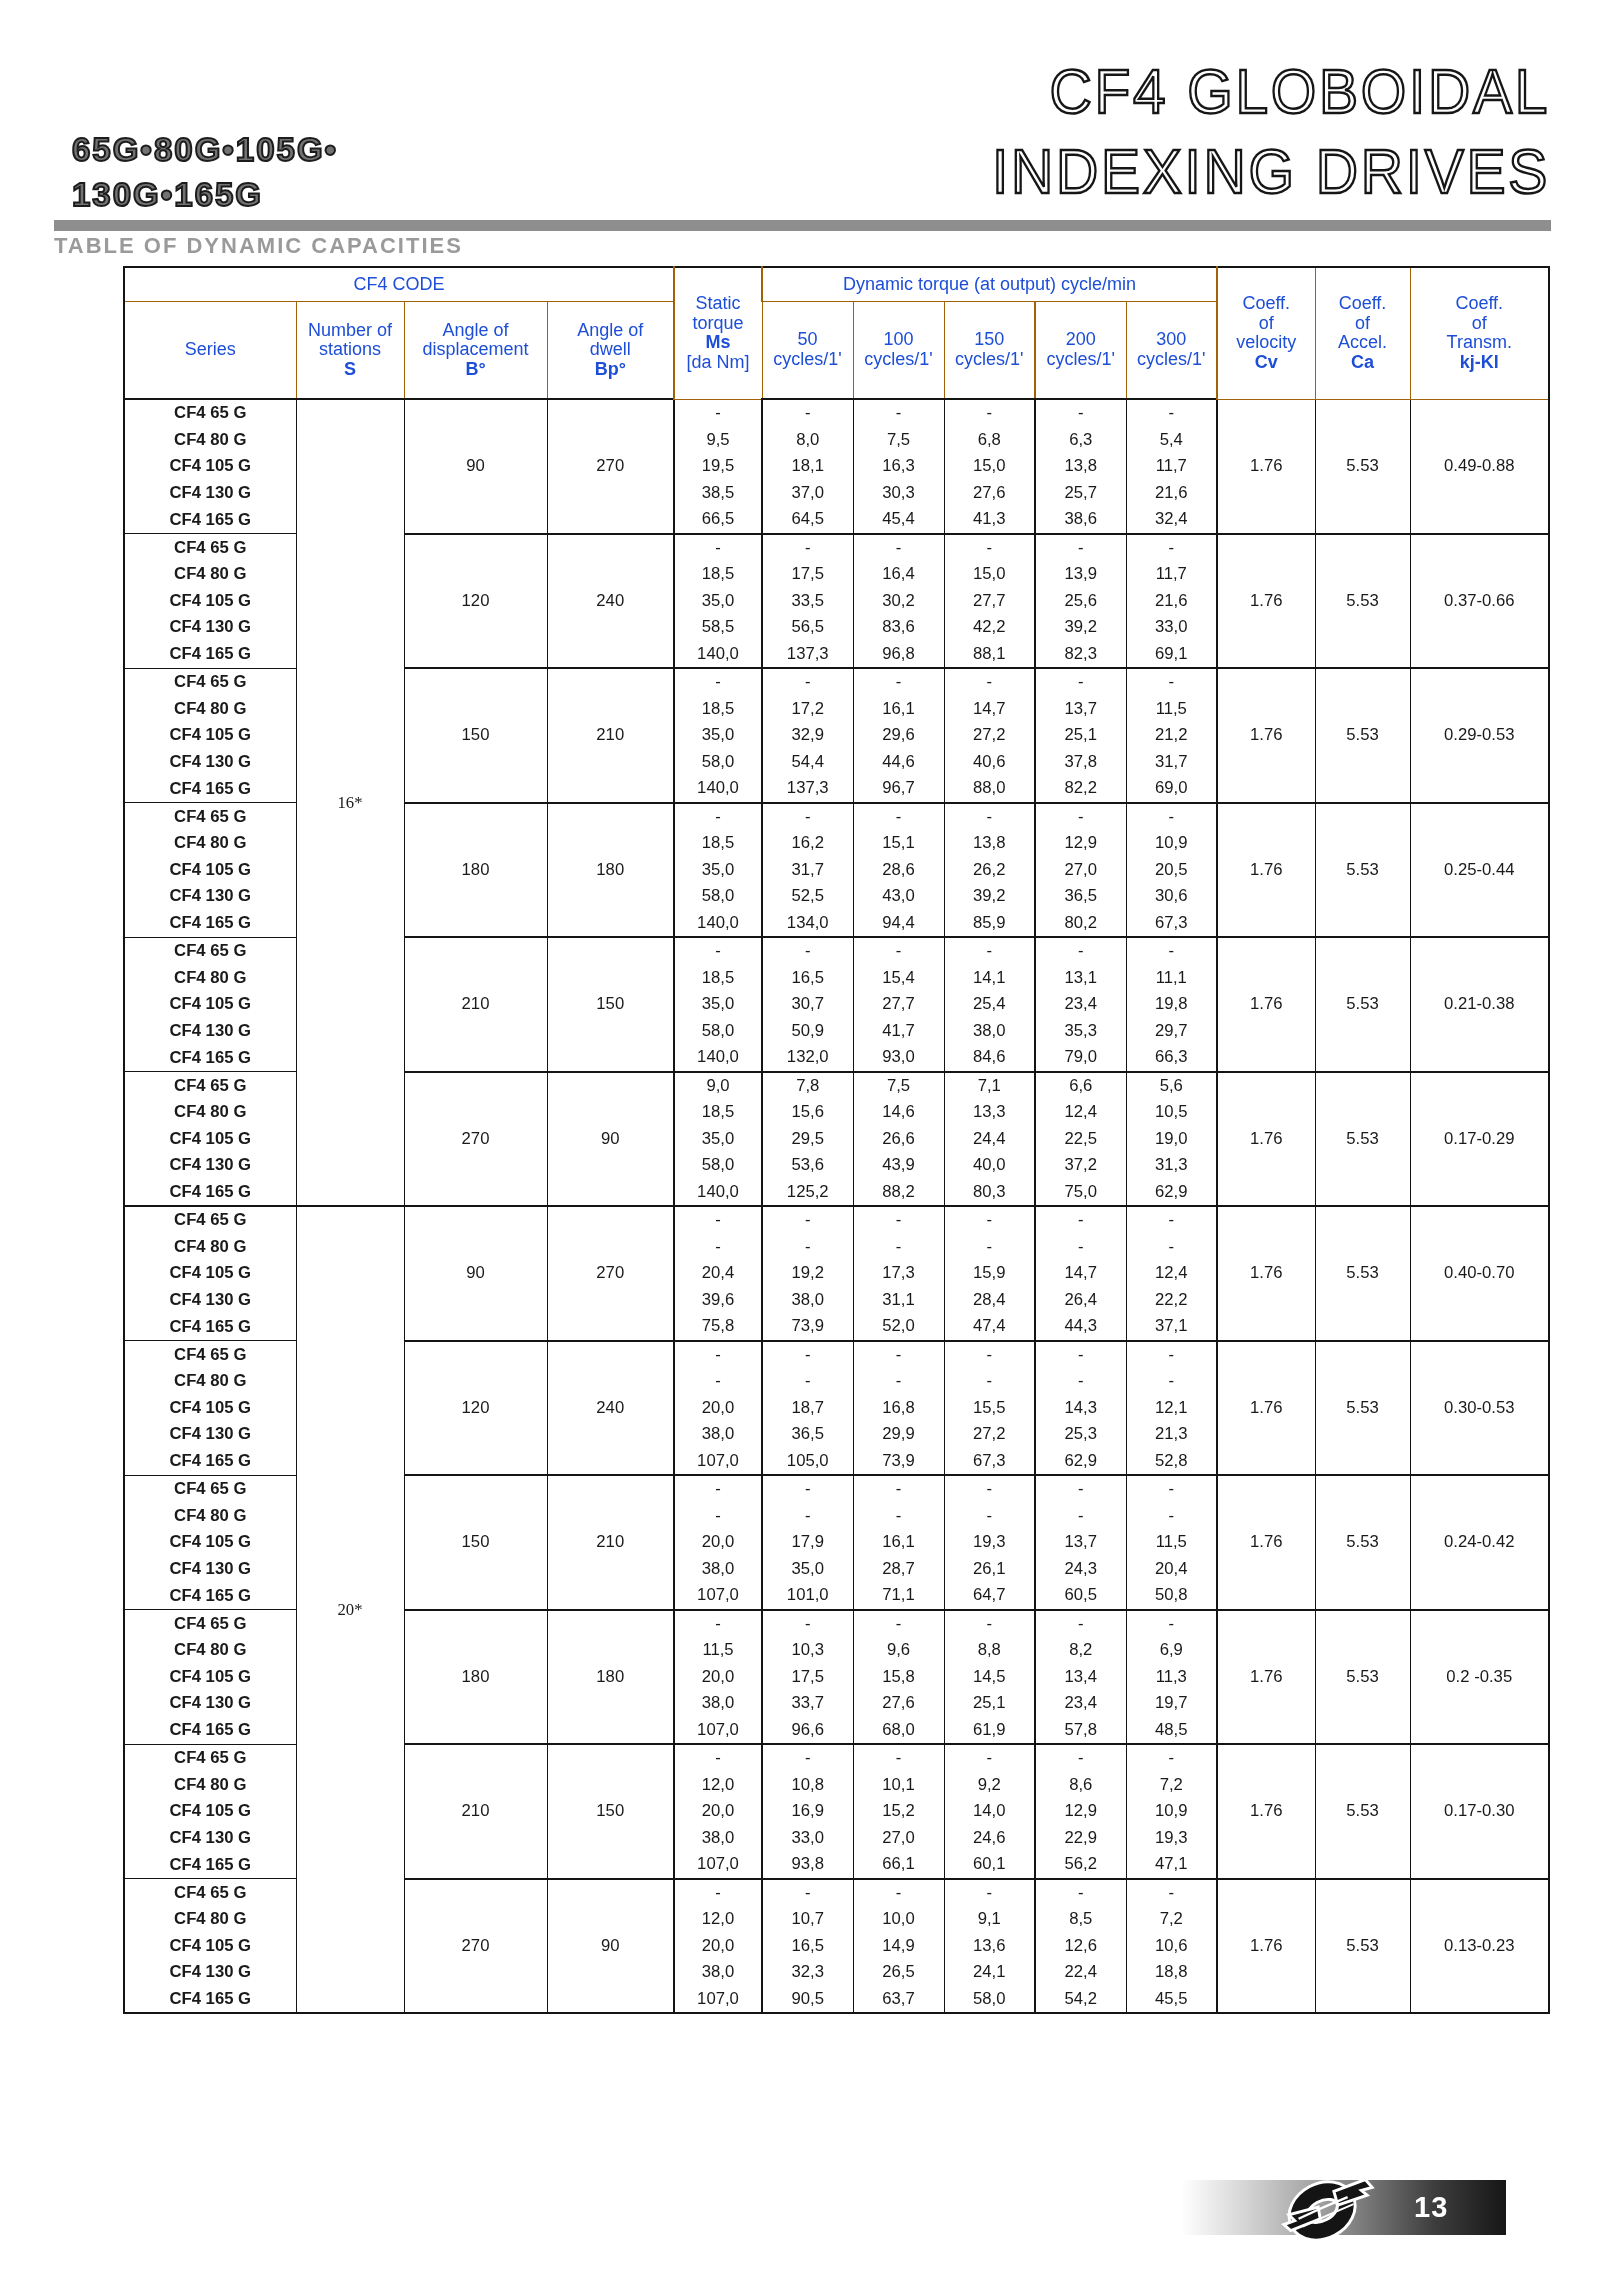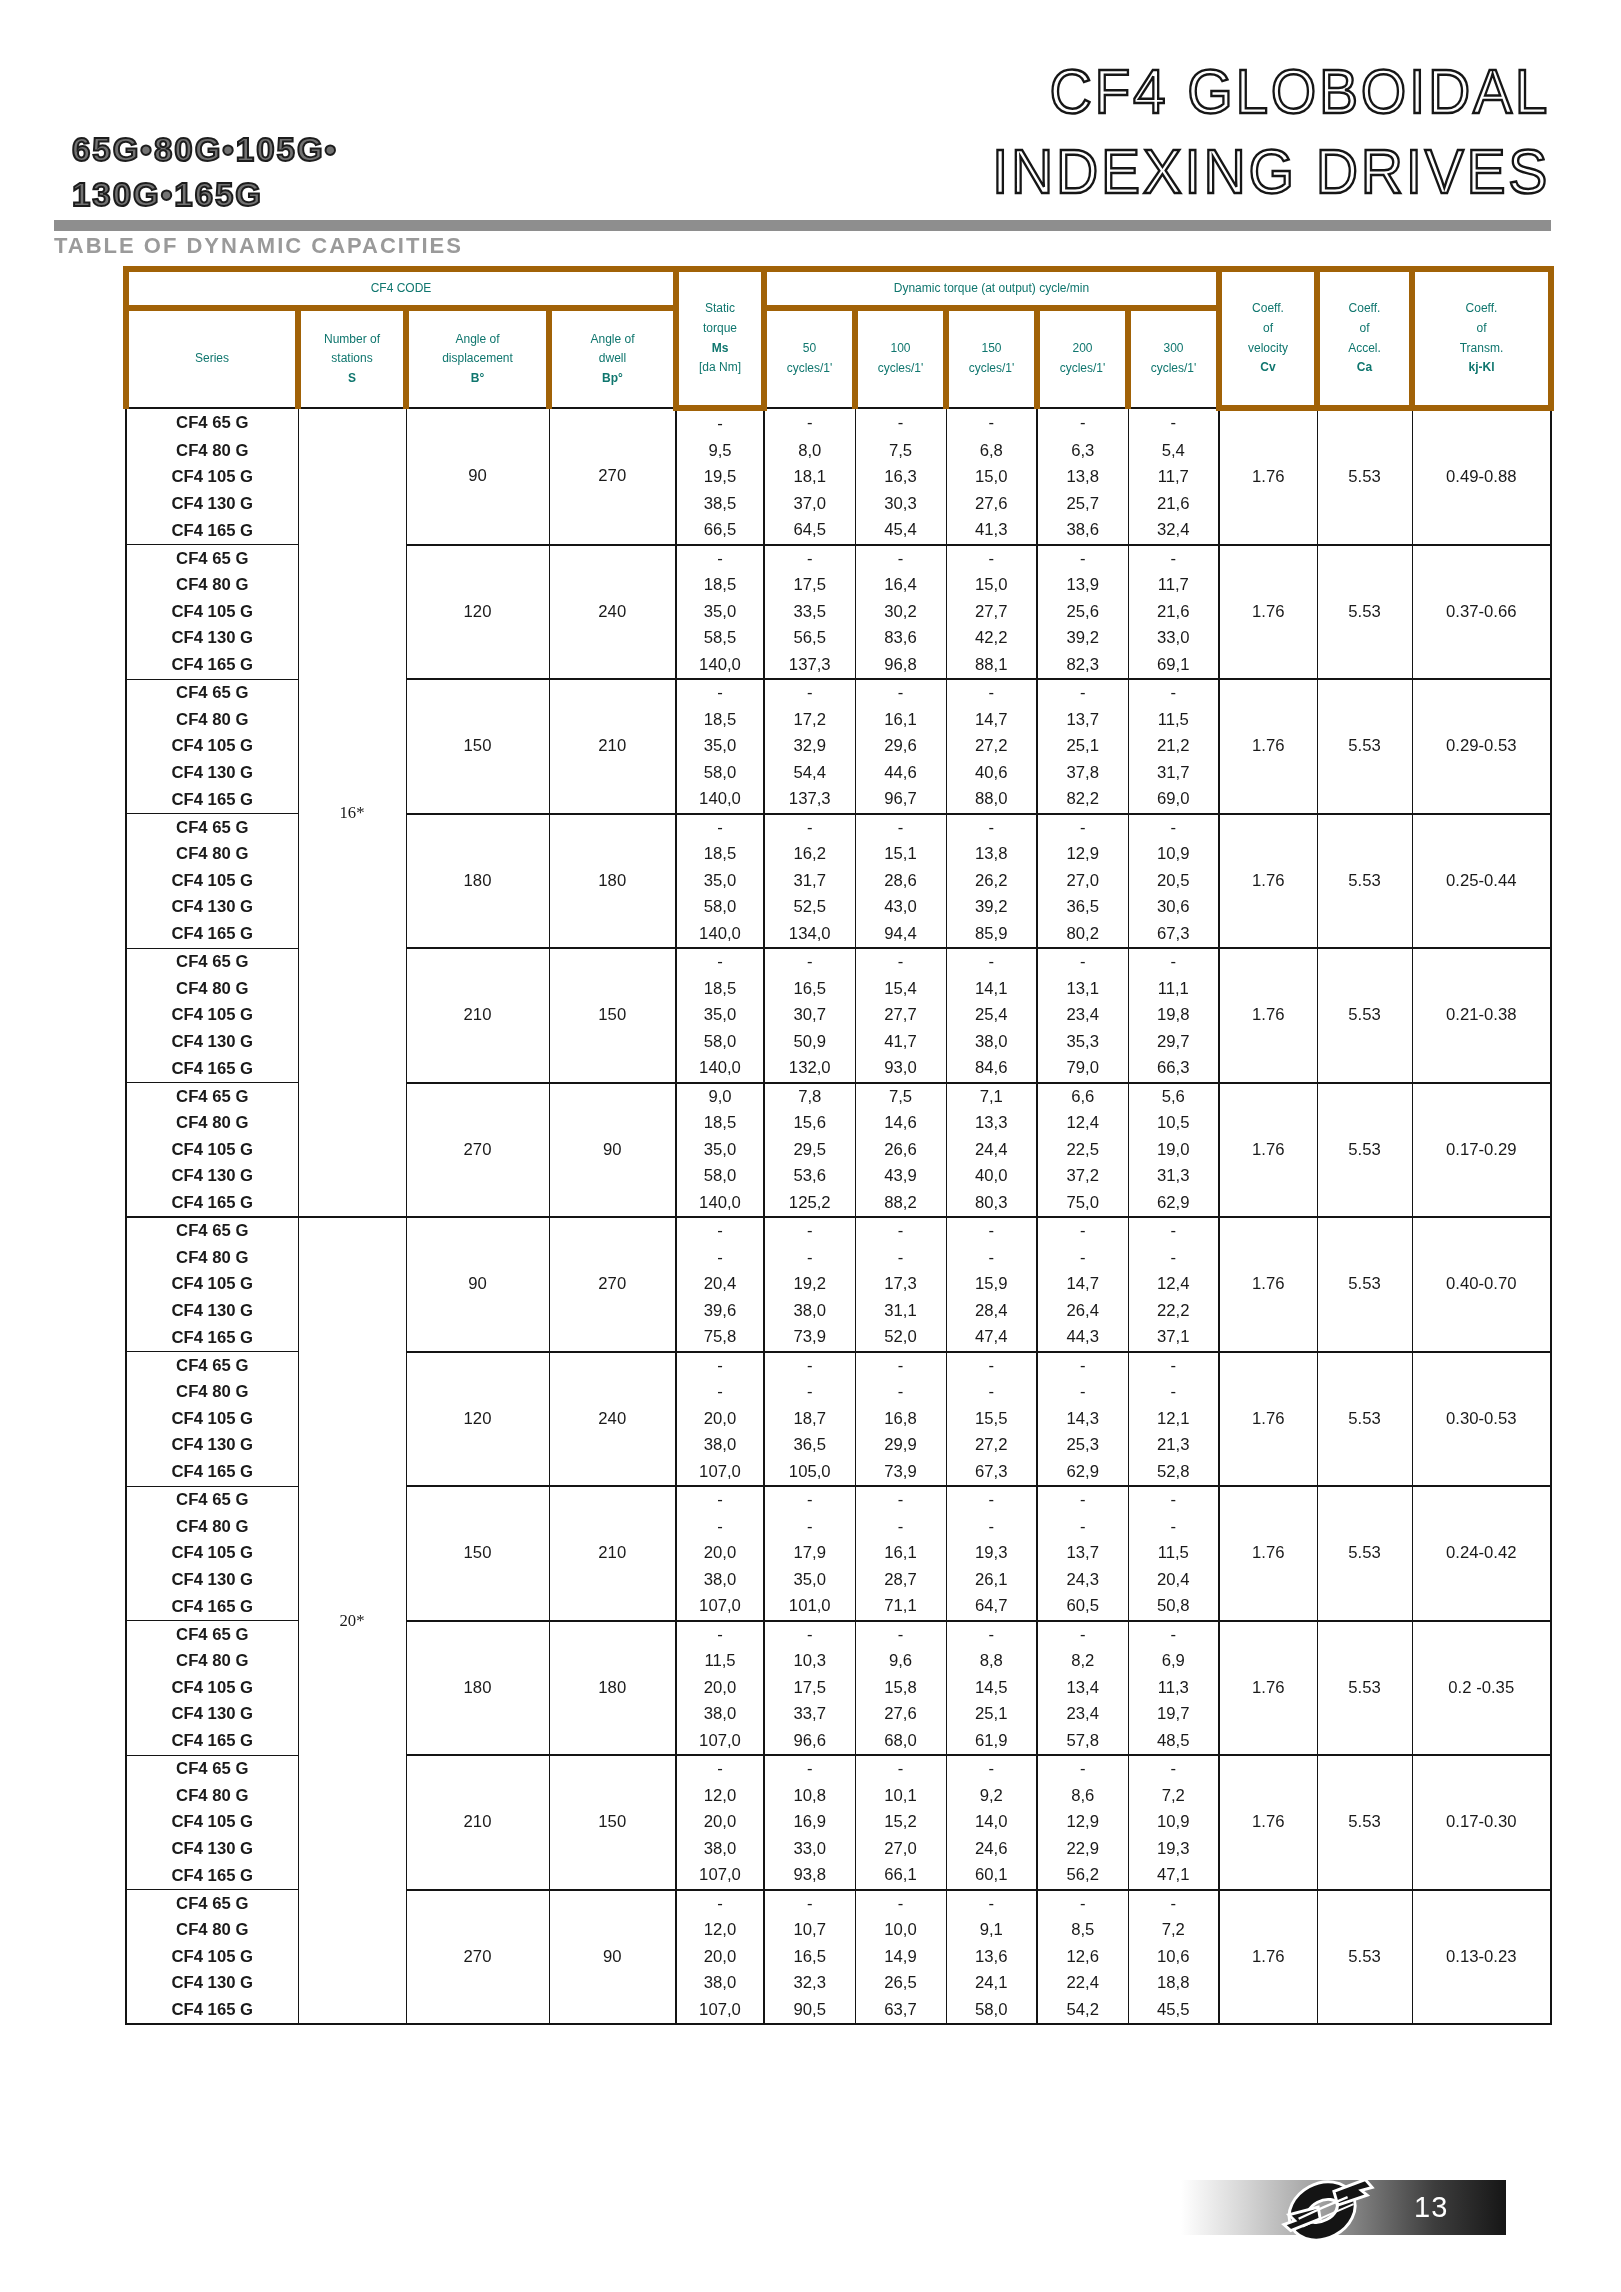--- a/index.html
+++ b/index.html
@@ -33,21 +33,21 @@
     border:2.9px solid #141414;
     font-family:"Liberation Sans", sans-serif;
   }
   table.cap th, table.cap td{
     border-left:1px solid #141414;border-right:1px solid #141414;
     border-top:0;border-bottom:0;
     padding:0;text-align:center;vertical-align:middle;
     overflow:hidden;white-space:pre-line;
   }
   table.cap thead th{
-    border:6px solid #a16207;font-weight:400;font-size:12px;line-height:19.6px;color:#0f766e;
+    border:1px solid #a16207;font-weight:400;font-size:18px;line-height:19.6px;color:#1d4ed8;
   }
   th.h1{height:33px;}
   th.h2{height:96px;}
   th.cf4code{font-weight:700;border-bottom:2px solid #141414;}
   thead tr:last-child th{border-bottom:2.9px solid #141414;}
   th.span2{border-bottom:2.9px solid #141414;}
   .hline{display:block;}
   .hbold{font-weight:700;}
   table.cap td{height:26.5px;font-size:16.7px;color:#1a1a1a;}
   td.series{
@@ -65,21 +65,21 @@
   tr.block-start td{border-top:2.9px solid #141414;}
   tr.block-start td.series{border-top:1px solid #141414;}
   tr.group-start td, tr.group-start td.series, td.thick-top{border-top:2.9px solid #141414 !important;}
   
   .footer-bar{
     position:absolute;left:1181px;top:2180px;width:325px;height:55px;
     background:linear-gradient(to right,#ffffff 0%,#d9d9d9 18%,#9a9a9a 45%,#3d3d3d 78%,#161616 100%);
   }
   .footer-page{
     position:absolute;left:233px;top:10.8px;
-    font-size:29px;font-weight:400;color:#ffffff;letter-spacing:1px;
+    font-size:29px;font-weight:700;color:#ffffff;letter-spacing:1px;
   }
   .footer-logo{
     position:absolute;left:98px;top:-21.6px;width:98px;height:98px;
   }
 </style>
 </head>
 <body>
 
 <div class="page">
 

